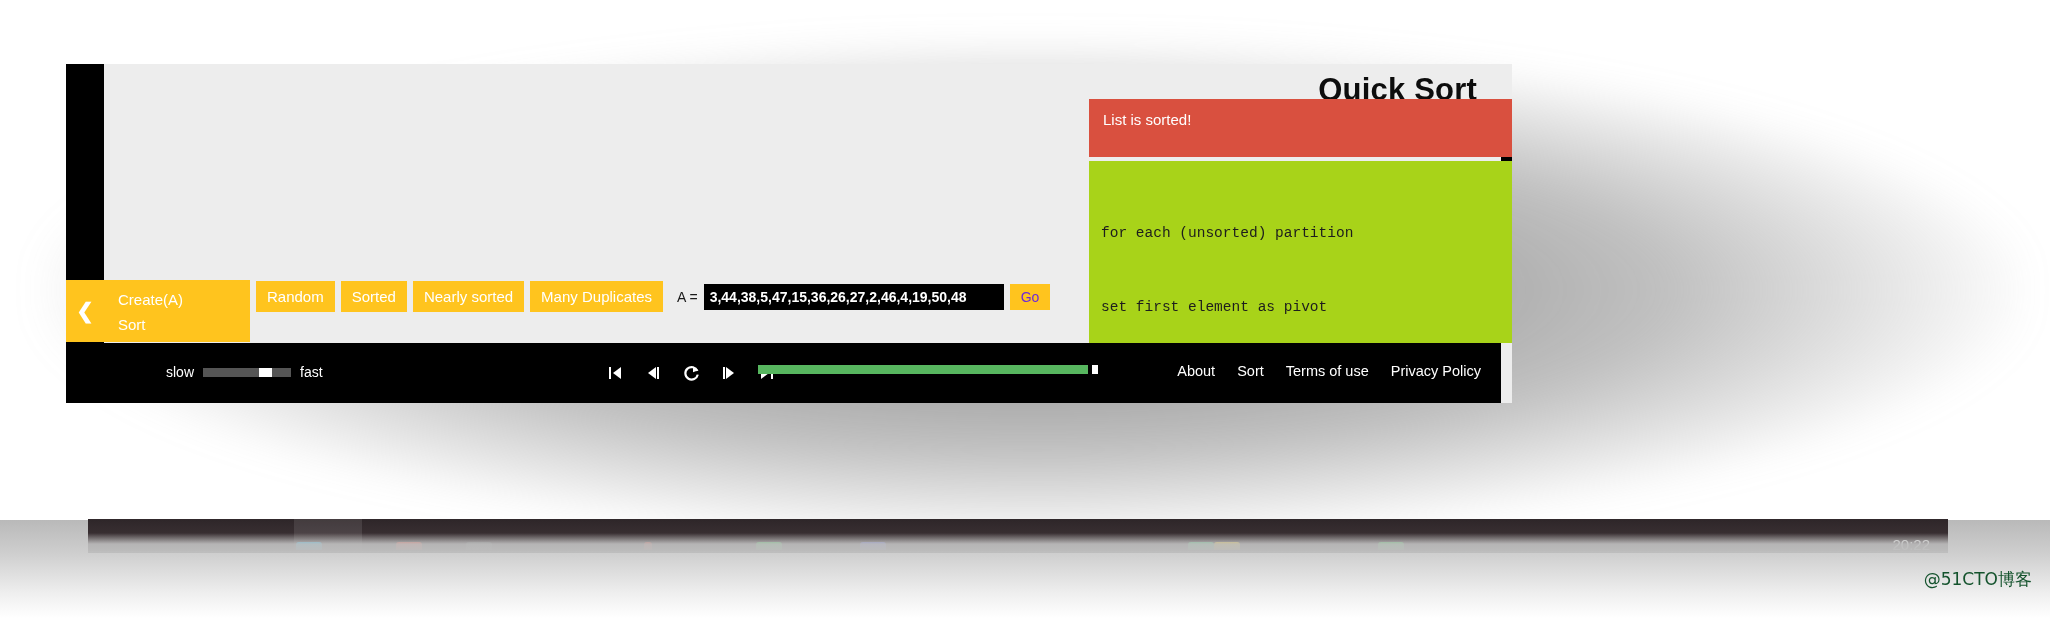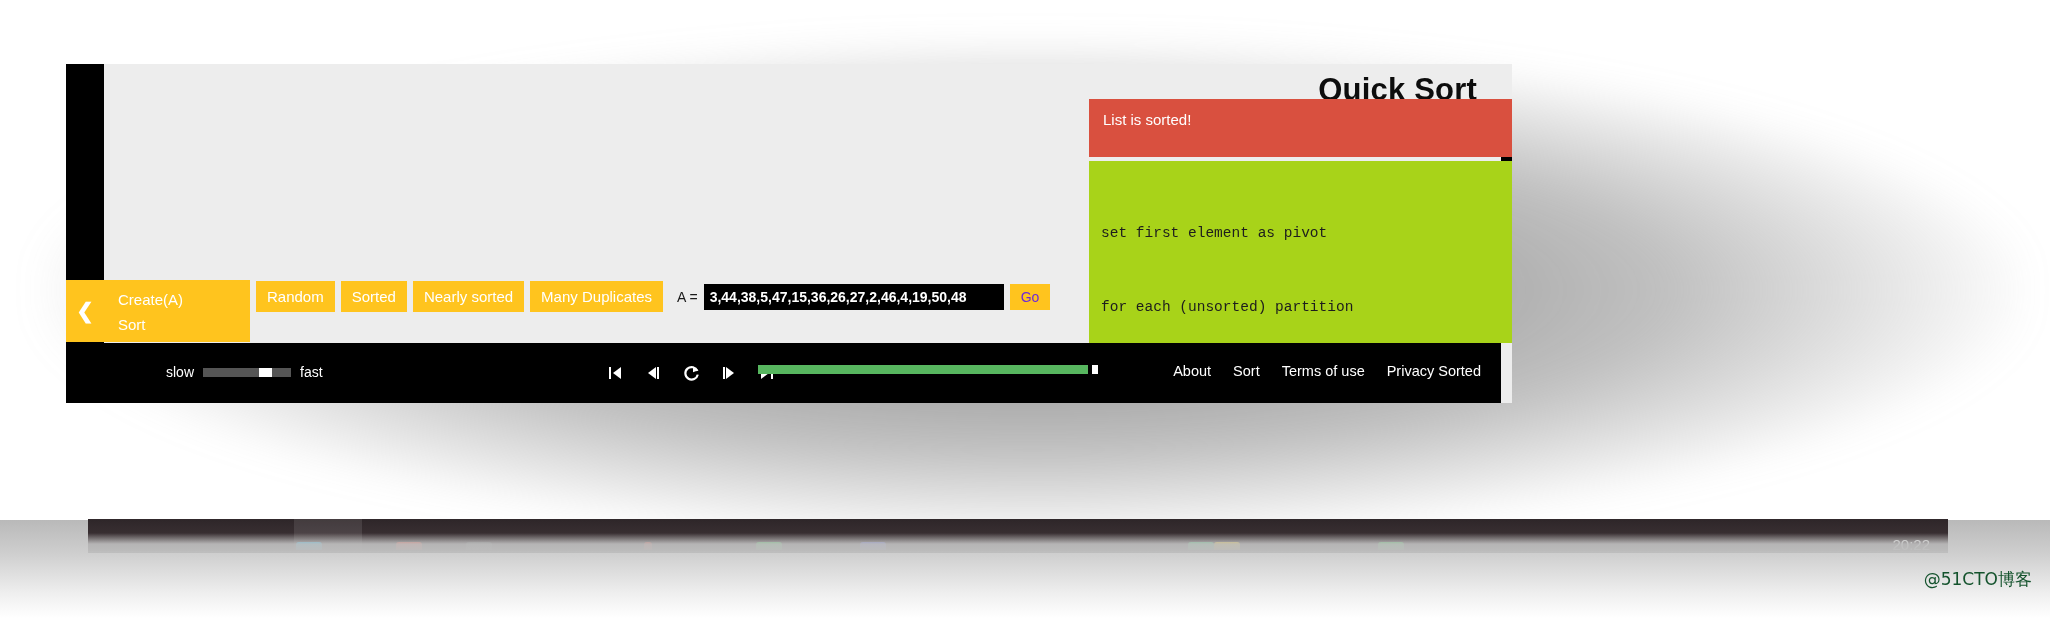--- a/index.html
+++ b/index.html
@@ -385,22 +385,22 @@
     <div class="app-canvas">
 
       <div class="algo-title">Quick Sort</div>
 
 
       <div class="info-col">
 
         <div class="alert-box" style="background: rgb(217, 80, 63);">List is sorted!</div>
 
         <div class="code-box" style="background: rgb(168, 211, 25);">
+          <div class="code-line">for each (unsorted) partition</div>
           <div class="code-line">set first element as pivot</div>
-          <div class="code-line">for each (unsorted) partition</div>
           <div class="code-line">  storeIndex = pivotIndex+1</div>
           
           
           
           
         </div>
       </div>
 
       <div class="control-bar">
 
@@ -476,19 +476,19 @@
 
       <div class="progress-track">
         <div class="progress-fill" style="width: 97%; background: rgb(87, 182, 95);"></div>
         <div class="progress-thumb"></div>
       </div>
 
       <div class="footer-links">
         <a class="flink">About</a>
         <a class="flink">Sort</a>
         <a class="flink">Terms of use</a>
-        <a class="flink">Privacy Sorted</a>
+        <a class="flink">Privacy Policy</a>
       </div>
     </div>
   </div>
 
   <div class="corner-watermark">@51CTO博客</div>
 </div>
 
 </body></html>

